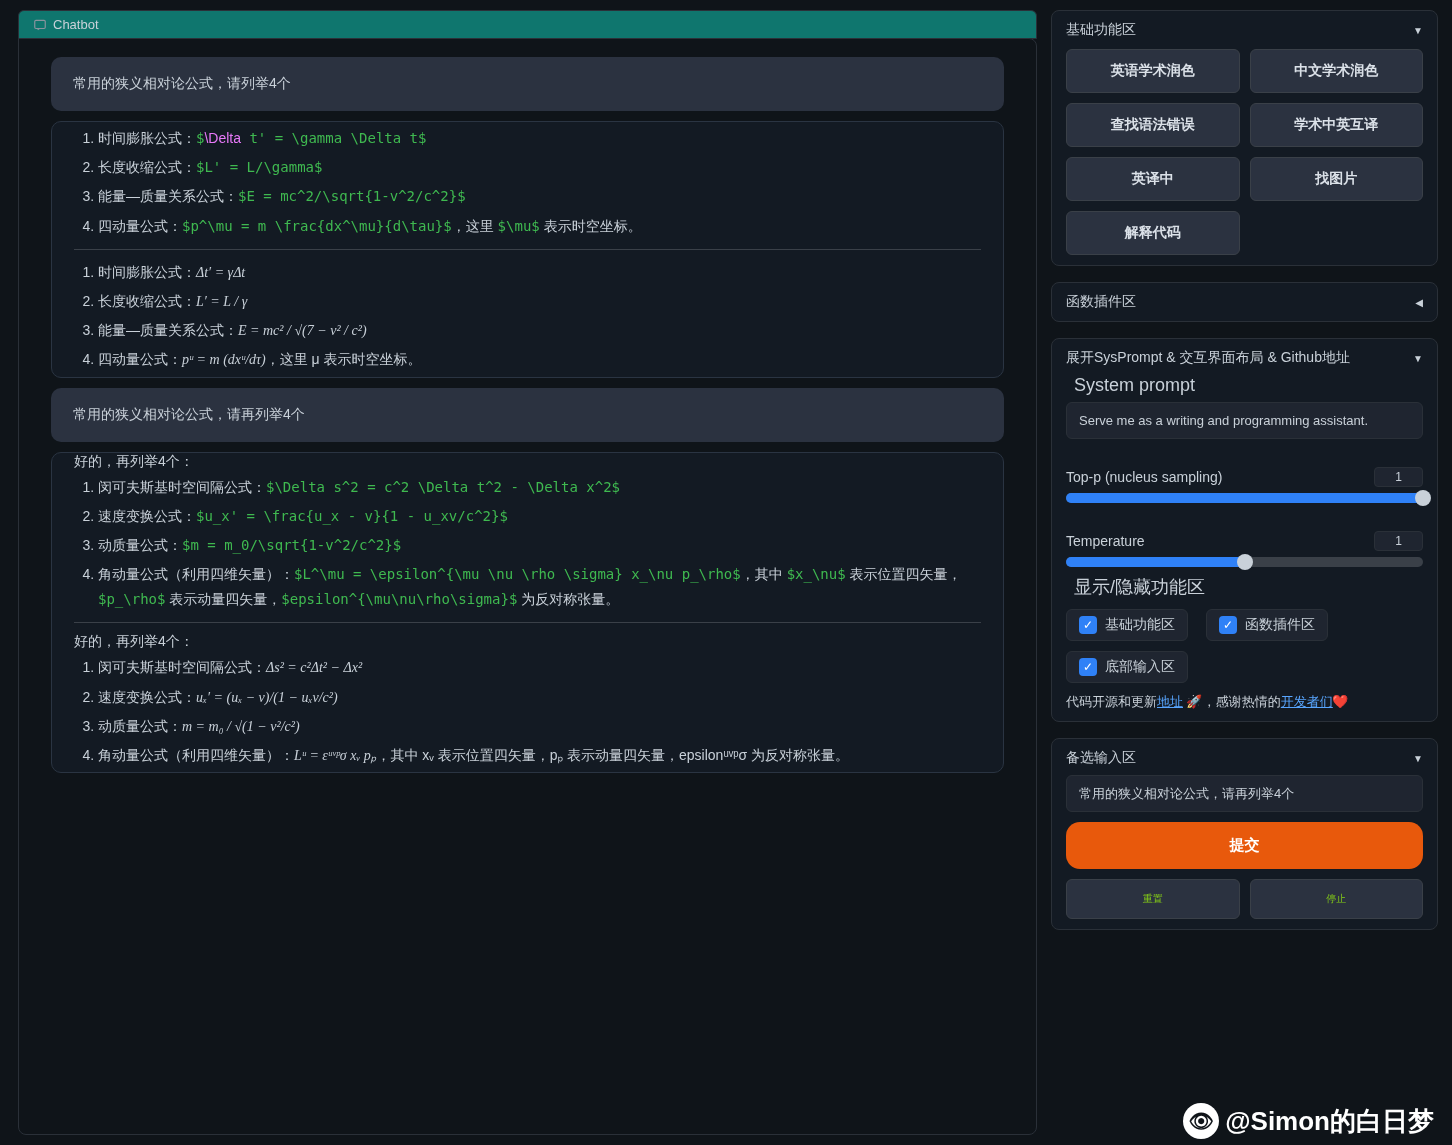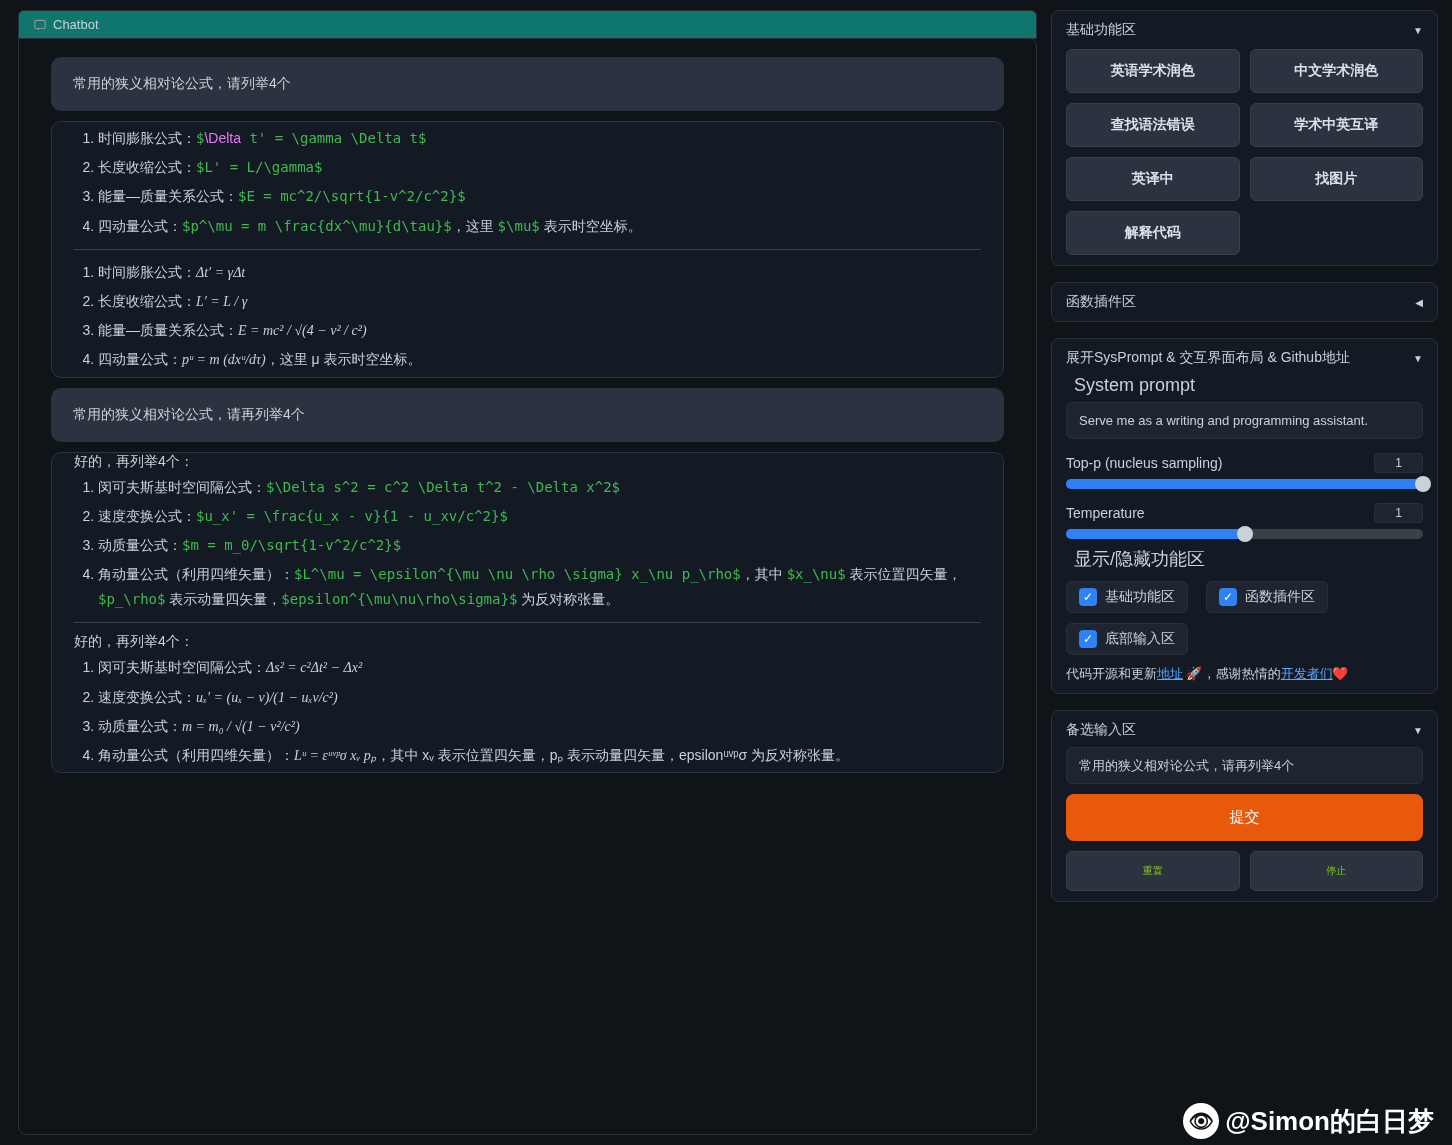--- a/index.html
+++ b/index.html
@@ -19,32 +19,32 @@
 .tex-key{color:#e879f9}
 .math{font-family:Liberation Serif, serif;font-style:italic}
 hr.sep{border:none;border-top:1px solid #3a4048;margin:10px 0}
 .panel{background:#131a23;border:1px solid #2a3038;border-radius:8px;padding:10px 14px}
 .panel-head{display:flex;justify-content:space-between;align-items:center;cursor:pointer;font-size:14px}
 .panel-head .chev{font-size:10px}
 .btn-grid{display:grid;grid-template-columns:1fr 1fr;gap:10px;margin-top:10px}
 .act-btn{background:#2b3240;border:1px solid #3a4048;color:#dbe1e8;border-radius:6px;padding:12px 6px;font-size:14px;font-weight:600;text-align:center;cursor:pointer}
 .sys-label{font-size:18px;margin:8px 8px 6px}
 .sys-input{width:100%;background:#1f2530;border:1px solid #2a3038;border-radius:6px;padding:10px 12px;color:#c9d1d9;font-size:13px}
-.slider-row{margin:14px 0 6px}
+.slider-row{margin:28px 0 6px}
 .slider-head{display:flex;justify-content:space-between;align-items:center;margin-bottom:6px}
 .slider-val{background:#1f2530;border:1px solid #2a3038;border-radius:4px;padding:2px 20px;font-size:12px}
 .slider{position:relative;height:10px;background:#3a4048;border-radius:5px}
 .slider-fill{position:absolute;height:100%;background:#2f81f7;border-radius:5px}
 .slider-thumb{position:absolute;width:16px;height:16px;background:#c9d1d9;border-radius:50%;top:-3px;transform:translateX(-50%)}
 .chk-row{display:flex;gap:18px;flex-wrap:wrap;margin:10px 0}
 .chk{display:flex;align-items:center;gap:8px;background:#1f2530;border:1px solid #2a3038;border-radius:6px;padding:6px 12px}
 .chk-box{width:18px;height:18px;background:#2f81f7;border-radius:4px;display:flex;align-items:center;justify-content:center;color:#fff;font-size:12px}
 .credit{font-size:13px;margin-top:8px;color:#c9d1d9}
 .credit a{color:#58a6ff;text-decoration:underline}
-.submit-btn{width:100%;background:#e8590c;color:#fff;border:none;border-radius:8px;padding:14px;font-size:15px;font-weight:400;margin-top:10px;cursor:pointer}
+.submit-btn{width:100%;background:#e8590c;color:#fff;border:none;border-radius:14px;padding:14px;font-size:15px;font-weight:700;margin-top:10px;cursor:pointer}
 .half-row{display:flex;gap:10px;margin-top:10px}
 .half-btn{flex:1;background:#2b3240;border:1px solid #3a4048;color:#84cc16;border-radius:6px;padding:12px;font-size:10px;text-align:center;cursor:pointer}
 .watermark{position:fixed;right:18px;bottom:6px;font-size:26px;font-weight:700;color:#fff;display:flex;align-items:center;gap:6px;pointer-events:none}
 .watermark .wb{width:36px;height:36px;border-radius:50%;background:#fff;color:#0f1419;font-size:20px;display:flex;align-items:center;justify-content:center}
 </style>
 </head>
 <body>
 
 <div class="main-col">
   <div class="tab">
@@ -62,21 +62,21 @@
       <ol class="ol">
         <li><span class="lbl">时间膨胀公式：</span><span class="tex">$</span><span class="tex-key">\Delta</span><span class="tex"> t' = \gamma \Delta t$</span></li>
         <li><span class="lbl">长度收缩公式：</span><span class="tex">$L' = L/\gamma$</span></li>
         <li><span class="lbl">能量—质量关系公式：</span><span class="tex">$E = mc^2/\sqrt{1-v^2/c^2}$</span></li>
         <li><span class="lbl">四动量公式：</span><span class="tex">$p^\mu = m \frac{dx^\mu}{d\tau}$</span><span class="lbl">，这里 </span><span class="tex">$\mu$</span><span class="lbl"> 表示时空坐标。</span></li>
       </ol>
       <hr class="sep">
       <ol class="ol">
         <li><span class="lbl">时间膨胀公式：</span><span class="math">Δt′ = γΔt</span></li>
         <li><span class="lbl">长度收缩公式：</span><span class="math">L′ = L / γ</span></li>
-        <li><span class="lbl">能量—质量关系公式：</span><span class="math">E = mc² / √(4 − v² / c²)</span></li>
+        <li><span class="lbl">能量—质量关系公式：</span><span class="math">E = mc² / √(7 − v² / c²)</span></li>
         <li><span class="lbl">四动量公式：</span><span class="math">pᵘ = m (dxᵘ/dτ)</span><span class="lbl">，这里 μ 表示时空坐标。</span></li>
       </ol>
     </div>
 
     <div class="msg user-msg">常用的狭义相对论公式，请再列举4个</div>
 
     <div class="msg bot-msg">
       <div class="lbl">好的，再列举4个：</div>
       <ol class="ol">
         <li><span class="lbl">闵可夫斯基时空间隔公式：</span><span class="tex">$\Delta s^2 = c^2 \Delta t^2 - \Delta x^2$</span></li>

